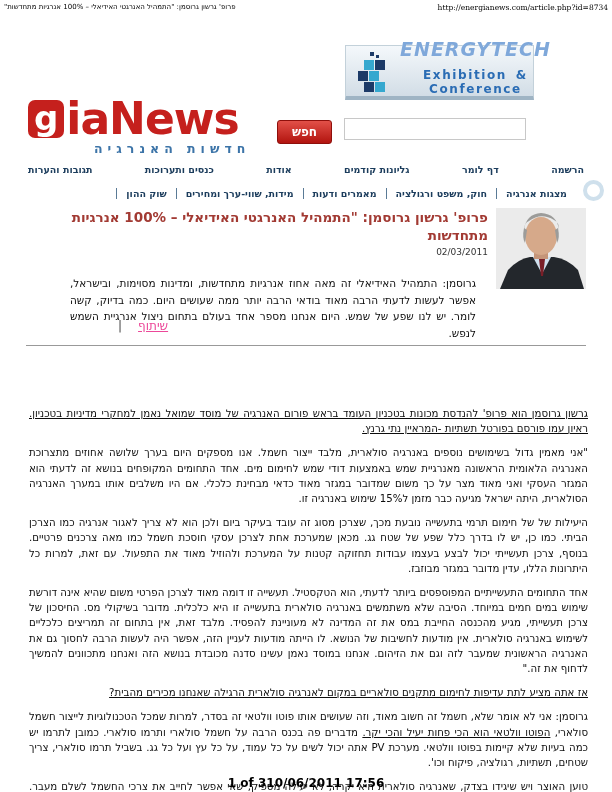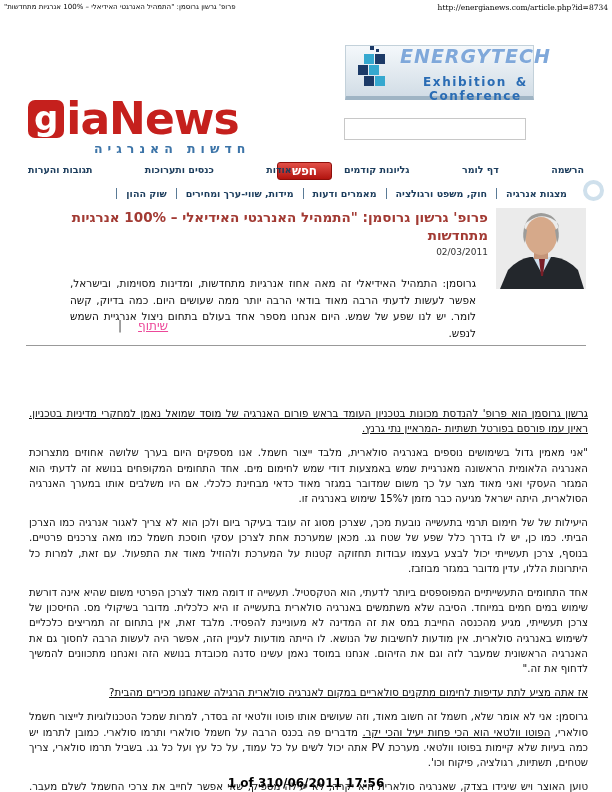--- a/index.html
+++ b/index.html
@@ -8,36 +8,36 @@
     font-family:"DejaVu Sans",sans-serif;color:#111;overflow:hidden;
   }
   
   .ph-title{position:absolute;left:4px;top:3px;font-size:7px;color:#000;direction:rtl;}
   .ph-url{position:absolute;right:4px;top:3px;font-size:7.5px;color:#000;font-family:"DejaVu Serif",serif;}
   .print-footer{position:absolute;left:4px;right:4px;top:776px;display:flex;justify-content:center;
     font-size:12px;font-weight:bold;color:#000;}
   
   .banner{position:absolute;left:345px;top:45px;width:187px;height:50px;
     background:linear-gradient(#f4f8fb,#d2dde6);border:1px solid #c3d1da;border-bottom:4px solid #9fb4c4;
-    display:flex;align-items:flex-start;cursor:pointer;}
+    display:flex;align-items:flex-end;cursor:pointer;}
   .banner-squares{margin-left:8px;flex:0 0 auto;}
   .banner-textcol{flex:1;text-align:center;padding-right:6px;}
   .banner-brand{font-size:19px;font-weight:bold;font-style:italic;color:#7fa8da;letter-spacing:1px;
     text-shadow:0 0 1px #ffffff;line-height:20px;}
   .banner-tag{font-size:12px;font-weight:bold;color:#2a6cb4;letter-spacing:1.6px;word-spacing:3px;margin-top:9px;}
   
   .logo{position:absolute;left:28px;top:100px;cursor:pointer;}
   .logo-line{display:flex;align-items:flex-start;}
   .logo-g{display:inline-block;background:#c5201d;color:#fff;font-size:34px;font-weight:bold;
     line-height:34px;padding:1px 6px 3px 6px;border-radius:7px;}
   .logo-rest{color:#c5201d;font-size:44px;font-weight:bold;letter-spacing:-1px;line-height:38px;margin-left:2px;}
   .logo-sub{margin:3px 0 11px 66px;color:#3c74a8;font-size:12.5px;font-weight:bold;letter-spacing:5px;direction:rtl;}
-  .search-btn{position:absolute;left:277px;top:120px;width:55px;height:18px;
+  .search-btn{position:absolute;left:277px;top:120px;width:55px;height:24px;
     background:linear-gradient(#e25048,#b2140f);border:1px solid #8e0f0b;border-radius:3px;
-    color:#fff;font-size:12px;font-weight:bold;font-family:"DejaVu Sans",sans-serif;cursor:pointer;margin-top:42px;}
+    color:#fff;font-size:12px;font-weight:bold;font-family:"DejaVu Sans",sans-serif;cursor:pointer;}
   .search-input{position:absolute;left:344px;top:118px;width:182px;height:22px;border:1px solid #c8c8c8;
     background:#fff;font-size:11px;padding:0 4px;box-sizing:border-box;}
   
   .nav1{position:absolute;left:28px;right:28px;top:164px;display:flex;justify-content:space-between;
     direction:rtl;font-size:9.5px;font-weight:bold;color:#1b3c5c;}
   .nav1 span{cursor:pointer;}
   .nav2{position:absolute;right:36px;top:188px;display:flex;direction:rtl;
     font-size:9.5px;font-weight:bold;color:#1b3c5c;}
   .nav2 span{padding:0 9px;border-left:1px solid #5a7a96;cursor:pointer;}
   .nav-decor{position:absolute;right:8px;top:180px;width:13px;height:13px;border-radius:50%;

